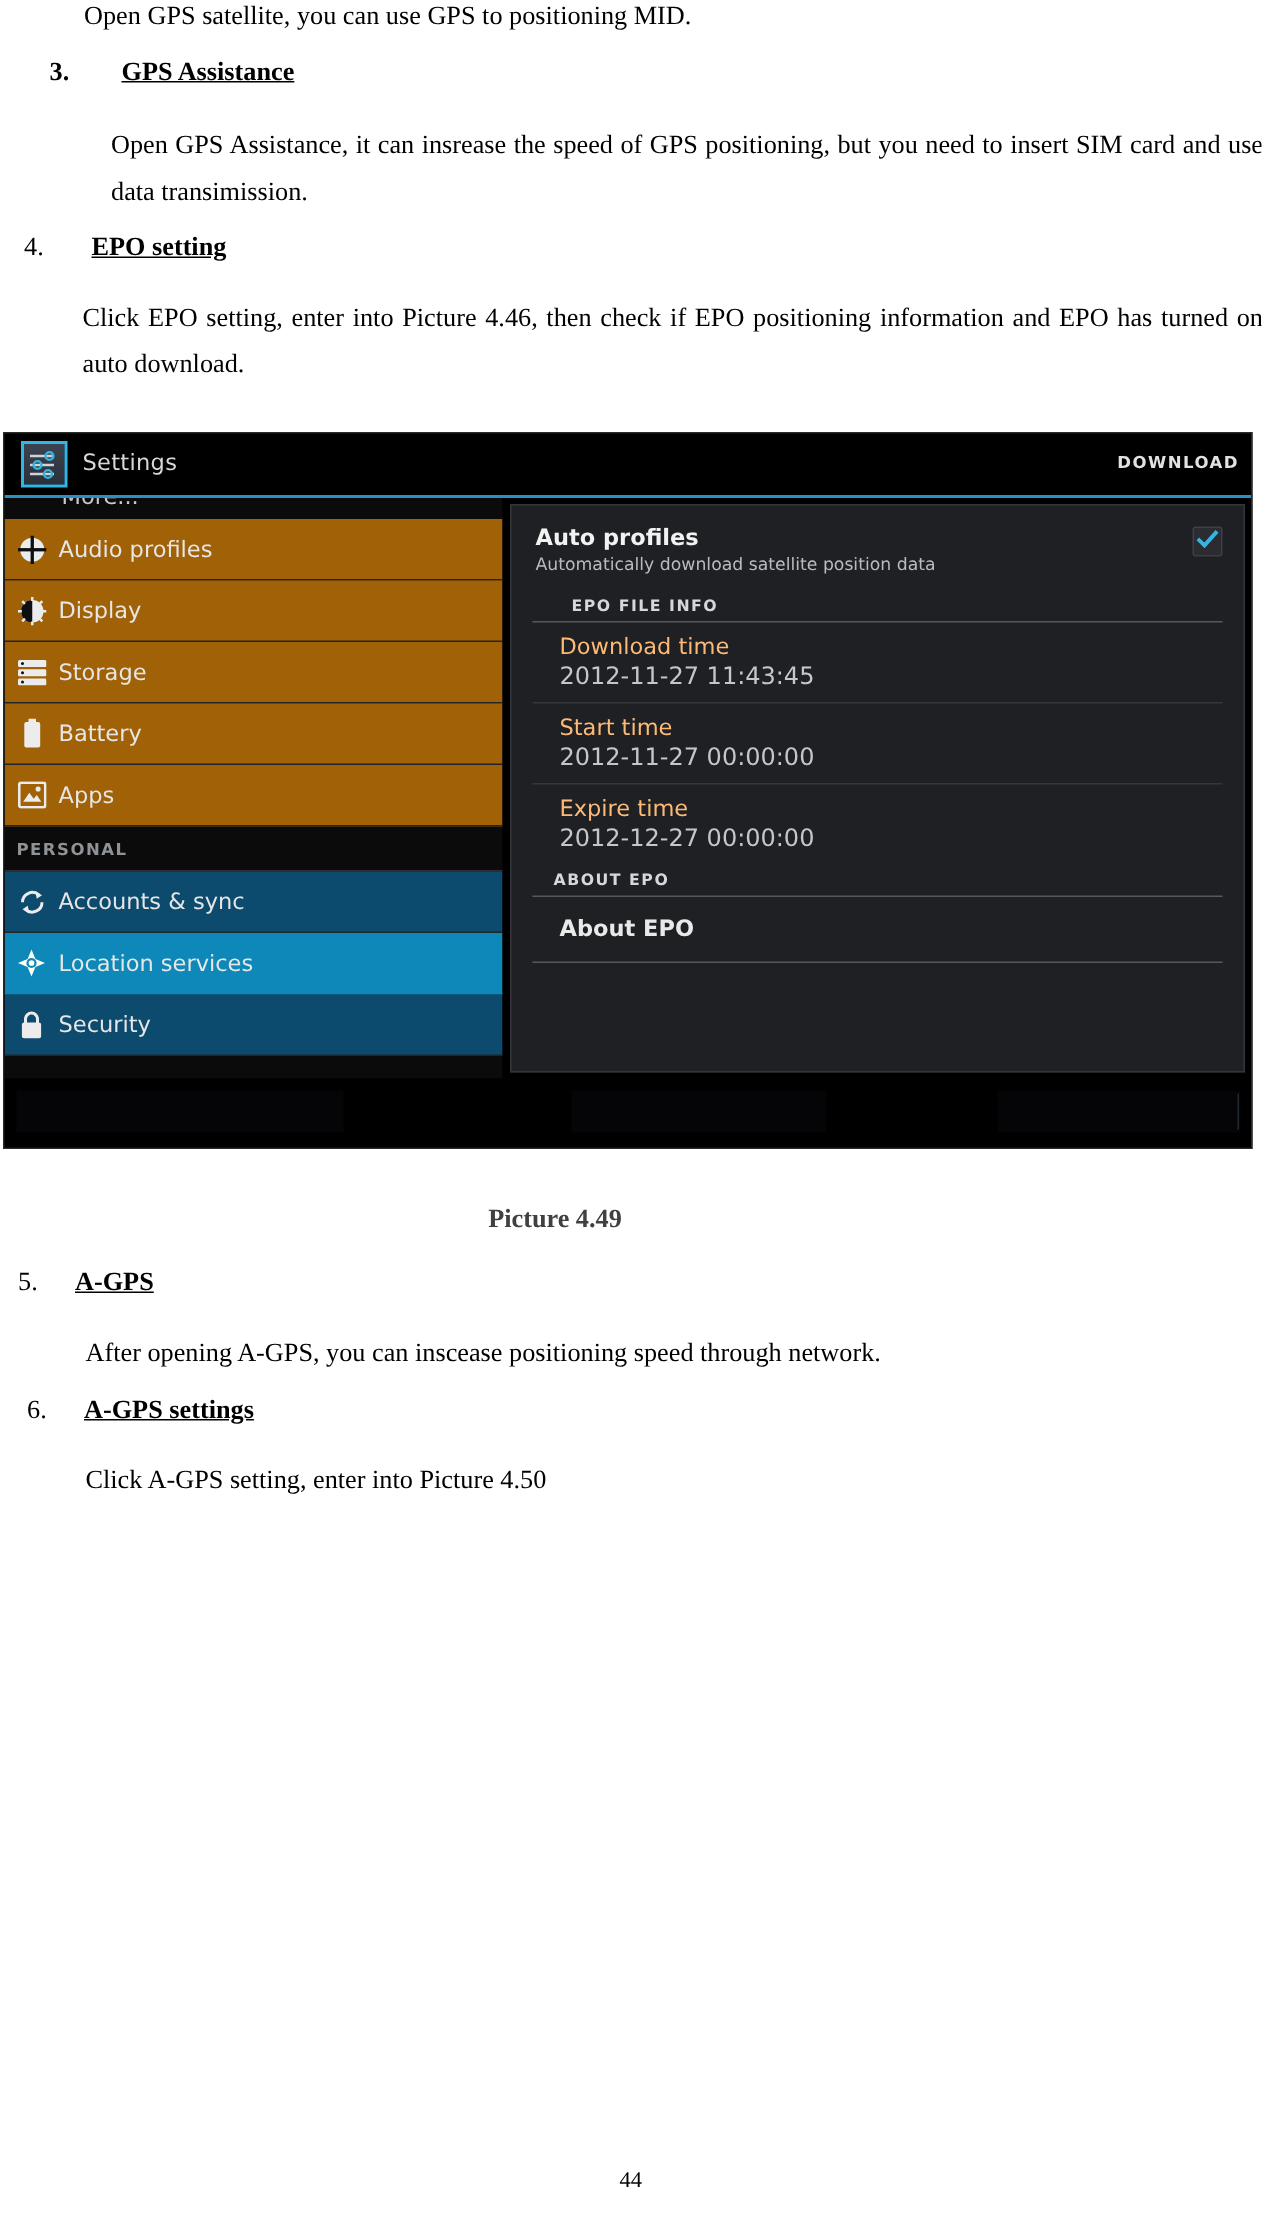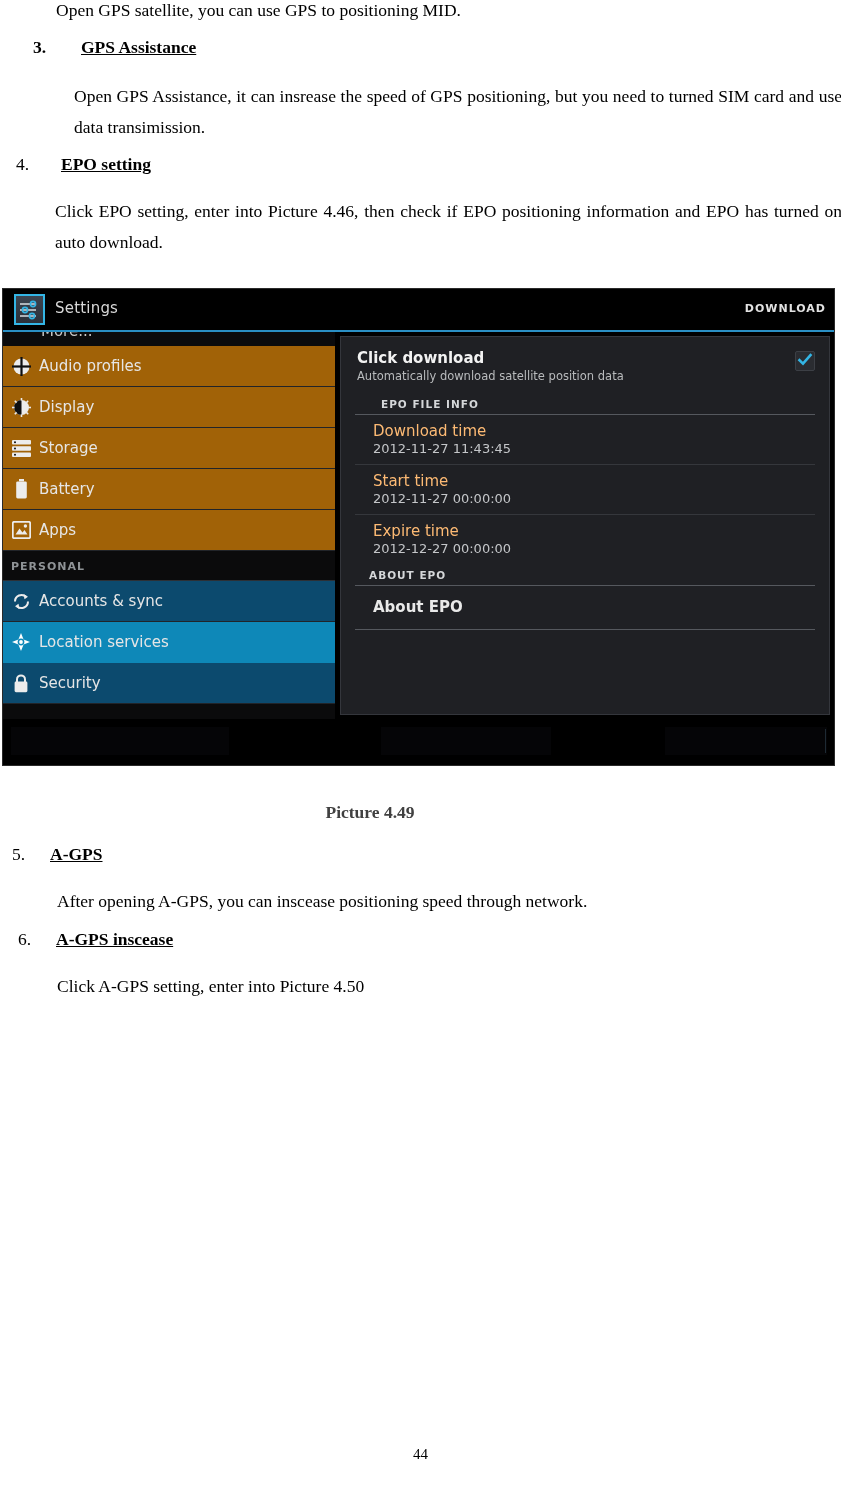--- a/index.html
+++ b/index.html
@@ -203,21 +203,21 @@
   .cp-item {
     padding: 7px 14px 8px 18px;
     border-bottom: 1px solid #35373c;
     margin: 0 14px;
   }
   .cp-item-t {
     font-size: 15px;
     color: #fdba74;
   }
   .cp-item-v {
-    font-size: 13px;
+    font-size: 16px;
     color: #c4c6c9;
     margin-top: 1px;
   }
   .cp-link {
     padding: 12px 14px 13px 18px;
     margin: 0 14px;
     border-bottom: 1px solid #55585e;
   }
   .cp-link-t {
     font-size: 15px;
@@ -271,21 +271,21 @@
   <div style="position:absolute;left:56px;top:-5px;width:786px;">
     <p class="para body-text">Open GPS satellite, you can use GPS to positioning MID.</p>
   </div>
 
   <div class="list-row" style="position:absolute;left:33px;top:37px;width:800px;">
     <span class="list-num" style="width:48px;">3.</span>
     <span class="list-label">GPS Assistance</span>
   </div>
 
   <div style="position:absolute;left:74px;top:81px;width:768px;">
-    <p class="para body-text">Open GPS Assistance, it can insrease the speed of GPS positioning, but you need to turned SIM card and use data transimission.</p>
+    <p class="para body-text">Open GPS Assistance, it can insrease the speed of GPS positioning, but you need to insert SIM card and use data transimission.</p>
   </div>
 
   <div class="list-row" style="position:absolute;left:16px;top:154px;width:800px;">
     <span class="list-num plain" style="width:45px;">4.</span>
     <span class="list-label">EPO setting</span>
   </div>
 
   <div style="position:absolute;left:55px;top:196px;width:787px;">
     <p class="para body-text">Click EPO setting, enter into Picture 4.46, then check if EPO positioning information and EPO has turned on auto download.</p>
   </div>
@@ -294,21 +294,21 @@
     <span class="list-num plain" style="width:38px;">5.</span>
     <span class="list-label">A-GPS</span>
   </div>
 
   <div style="position:absolute;left:57px;top:886px;width:780px;">
     <p class="para body-text" style="text-align:left;">After opening A-GPS, you can inscease positioning speed through network.</p>
   </div>
 
   <div class="list-row" style="position:absolute;left:18px;top:929px;width:800px;">
     <span class="list-num plain" style="width:38px;">6.</span>
-    <span class="list-label">A-GPS inscease</span>
+    <span class="list-label">A-GPS settings</span>
   </div>
 
   <div style="position:absolute;left:57px;top:971px;width:780px;">
     <p class="para body-text" style="text-align:left;">Click A-GPS setting, enter into Picture 4.50</p>
   </div>
 
 </div>
 
 <div class="shot">
 
@@ -433,21 +433,21 @@
           </svg>
       </span>
       <span class="sb-lbl">Security</span>
     </div>
 
   </div>
 
   <div class="cp">
 
     <div class="cp-auto">
-      <div class="cp-auto-t">Click download</div>
+      <div class="cp-auto-t">Auto profiles</div>
       <div class="cp-auto-s">Automatically download satellite position data</div>
       <div class="cp-check">
         <svg width="16" height="16" viewBox="0 0 16 16">
             <path d="M2.5 8.2 L6 11.6 L13.5 3.2" fill="none" stroke="#33b5e5" stroke-width="2.6" stroke-linecap="square"></path>
           </svg>
       </div>
     </div>
 
     <div class="cp-sect">EPO FILE INFO</div>
 

